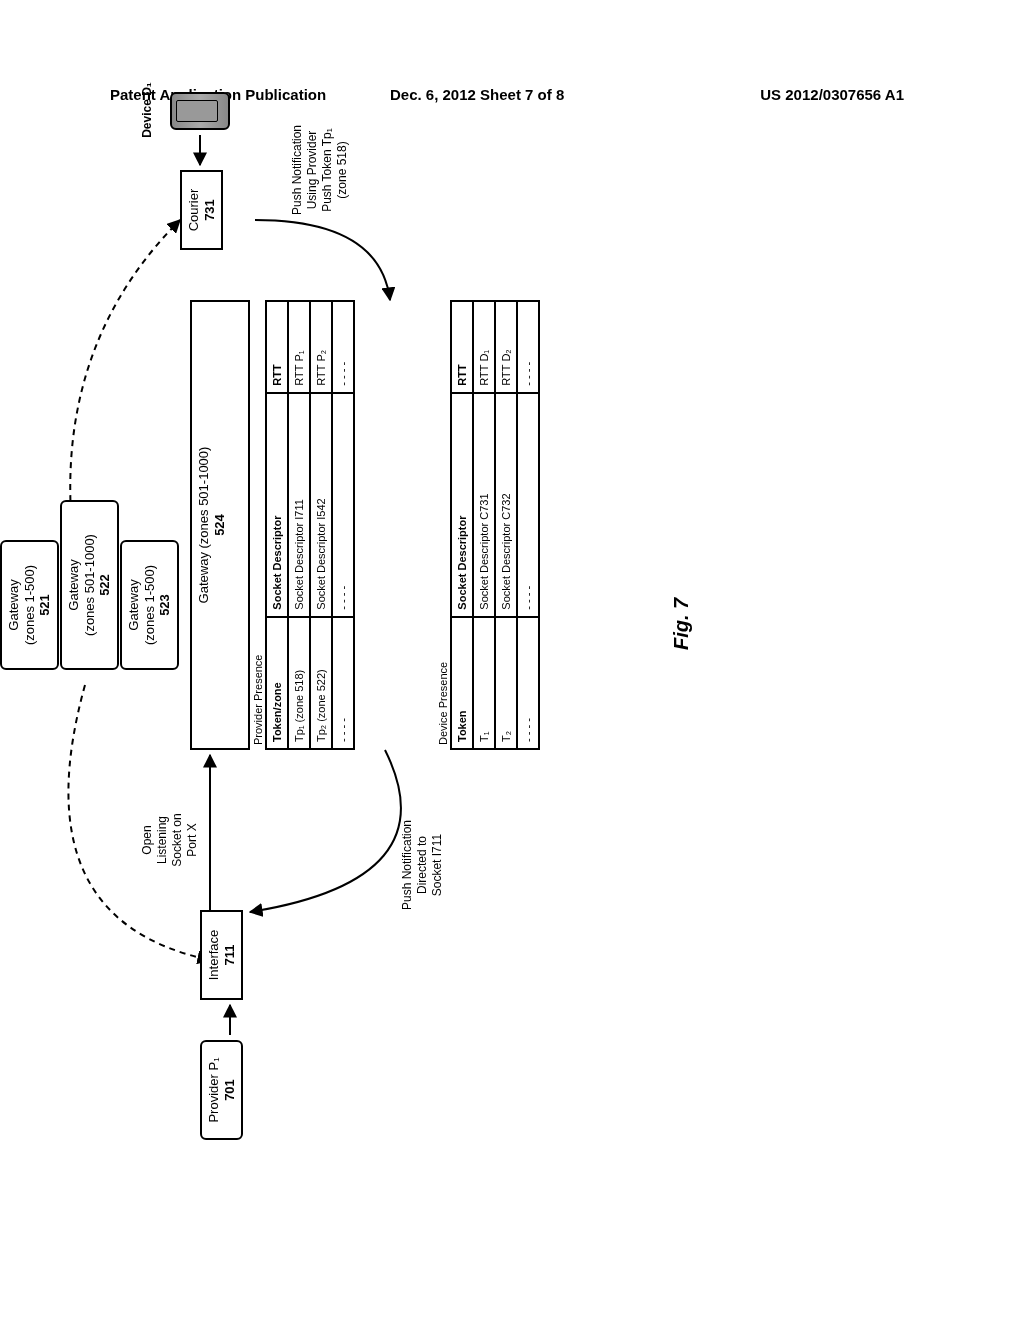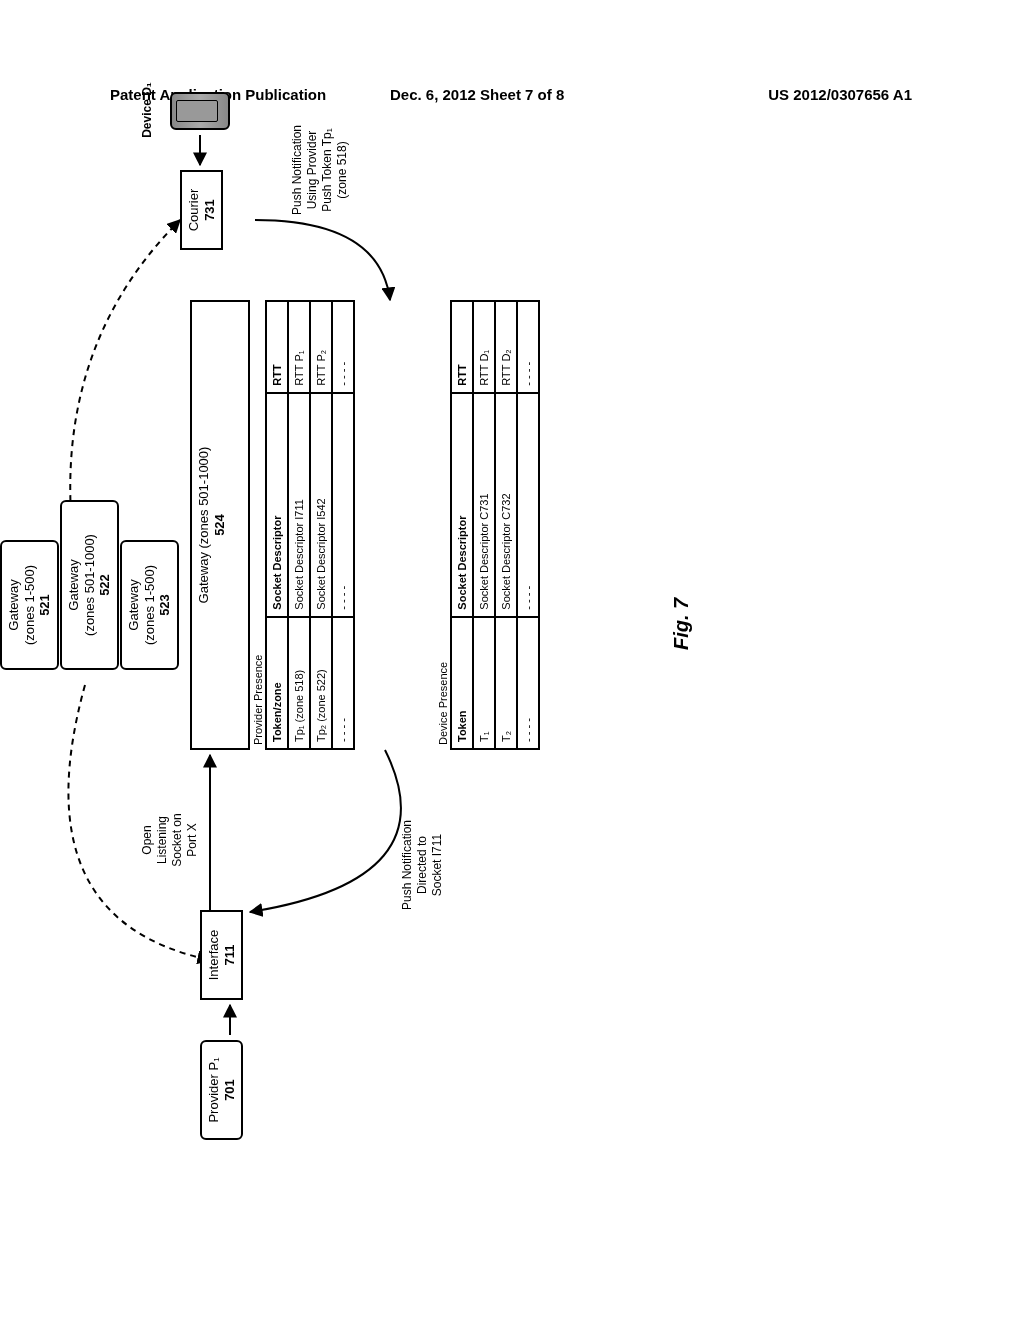--- a/index.html
+++ b/index.html
@@ -14,21 +14,21 @@
   .header {
     position: absolute;
     top: 86px;
     left: 0;
     right: 0;
     font-size: 15px;
     font-weight: bold;
   }
   .header-left { position: absolute; left: 110px; }
   .header-center { position: absolute; left: 390px; text-align: center; }
-  .header-right { position: absolute; right: 112px; }
+  .header-right { position: absolute; right: 120px; }
   .diagram {
     position: absolute;
     top: 170px;
     left: 140px;
     width: 760px;
     height: 960px;
     transform: rotate(-90deg);
     transform-origin: center center;
     font-size: 13px;
   }

